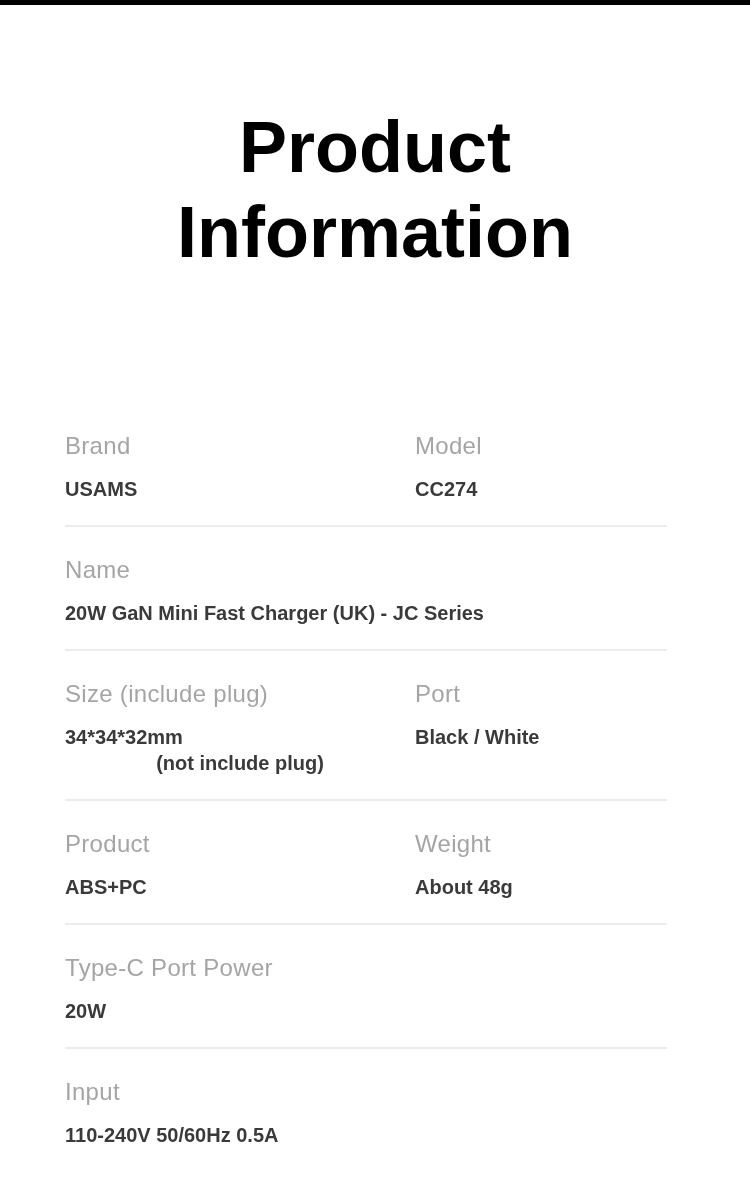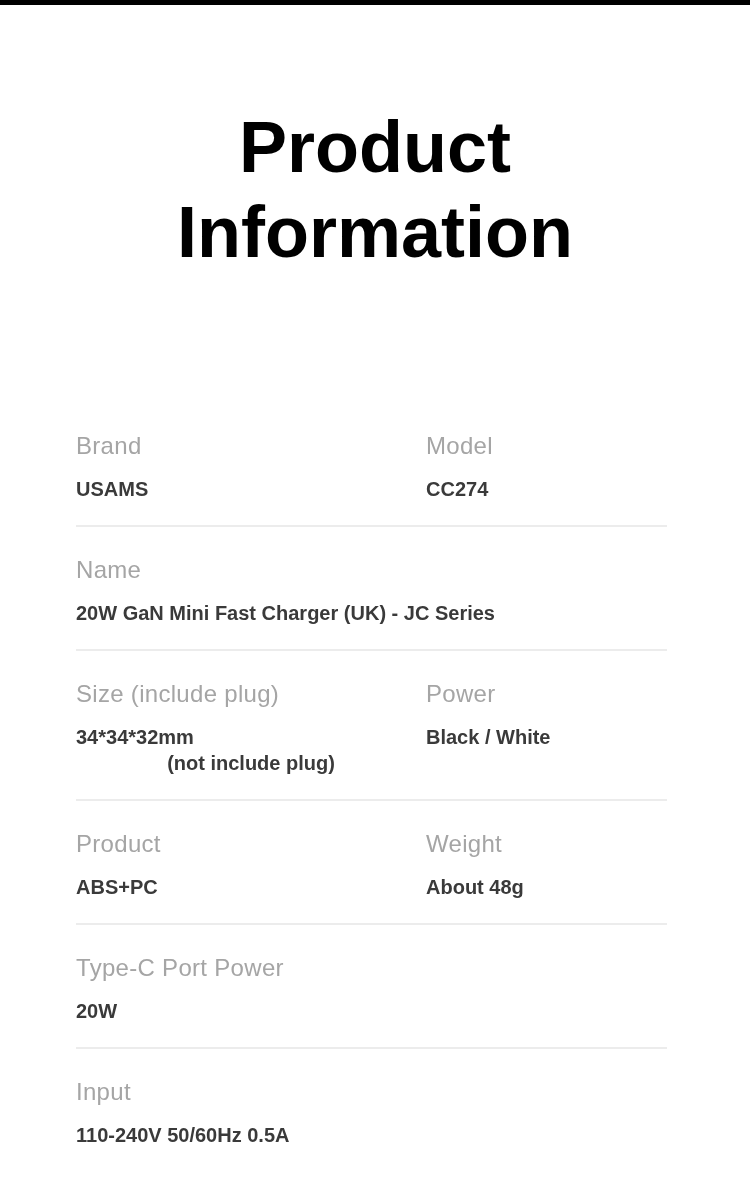--- a/index.html
+++ b/index.html
@@ -22,21 +22,20 @@
     color: #000000;
     letter-spacing: 0px;
   }
 
   .specs {
     margin: 128px 65px 0 65px;
     width: 602px;
   }
   .row {
     padding: 30px 0 23px 0;
-    margin-left: 11px;
   }
   .row.with-divider { border-bottom: 2px solid #ececec; }
   .row.two-col {
     display: grid;
     grid-template-columns: 350px 1fr;
   }
   .label {
     font-size: 24px;
     line-height: 26px;
     color: #a5a5a5;
@@ -105,21 +104,21 @@
 
     <section class="row two-col with-divider">
       <div class="cell">
         <div class="label">Size (include plug)</div>
         <div class="value">
           <span>34*34*32mm</span>
           <span class="line2">(not include plug)</span>
         </div>
       </div>
       <div class="cell">
-        <div class="label">Power</div>
+        <div class="label">Port</div>
         <div class="value">Black / White</div>
       </div>
     </section>
 
     <section class="row two-col with-divider">
       <div class="cell">
         <div class="label">Product</div>
         <div class="value">ABS+PC</div>
       </div>
       <div class="cell">

